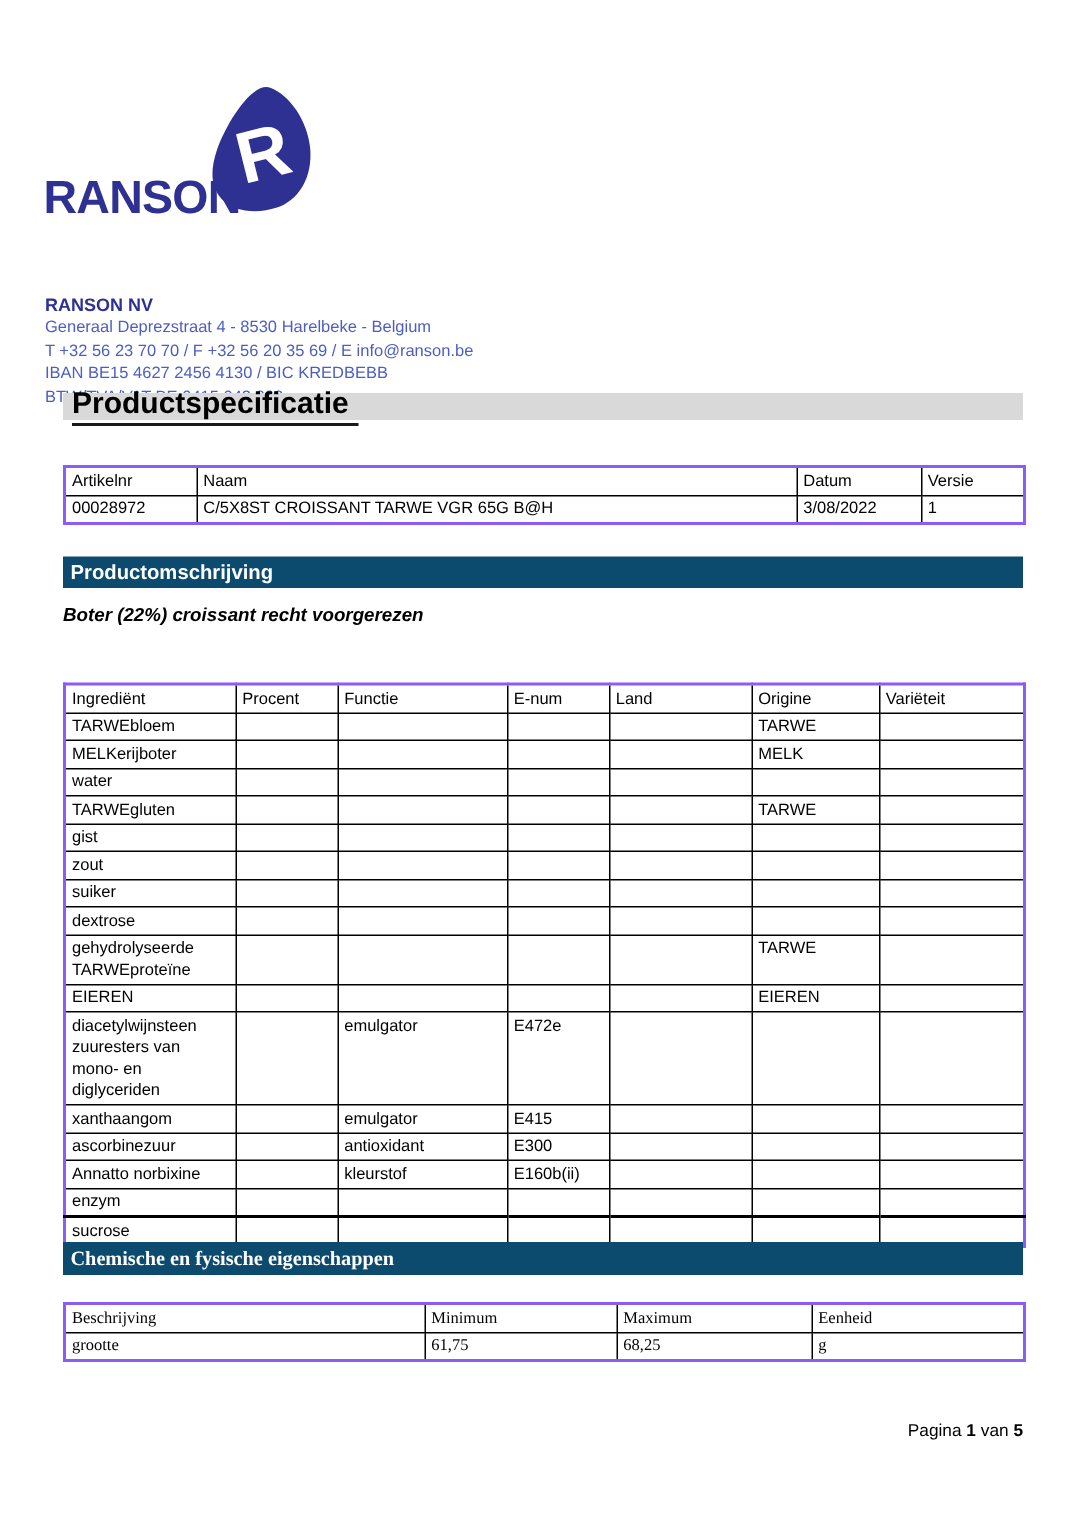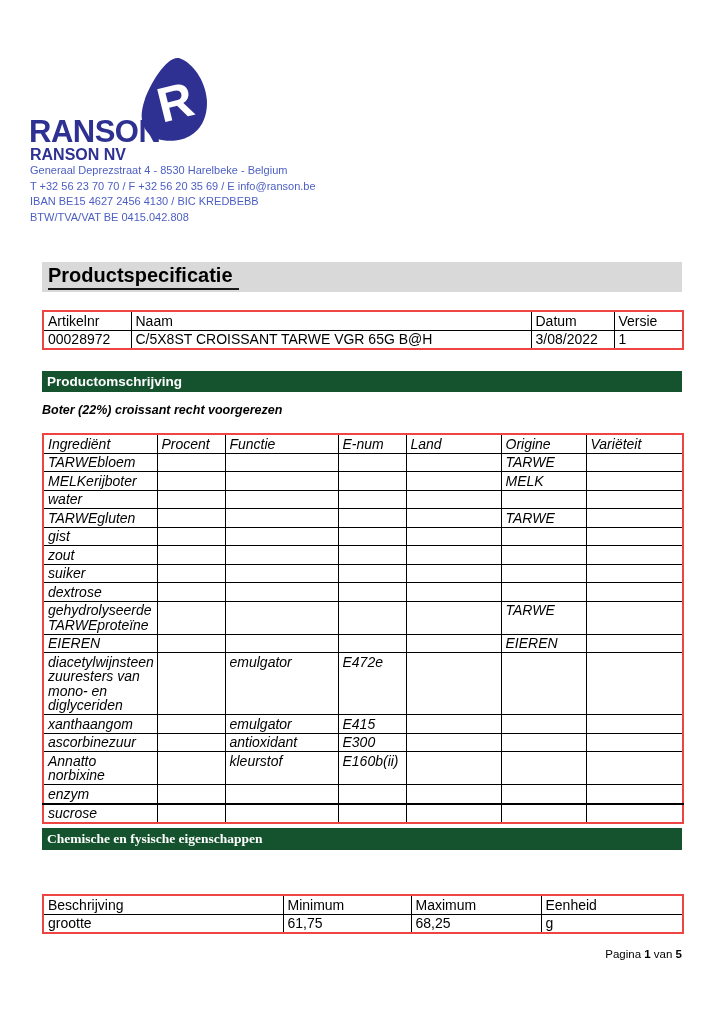--- a/index.html
+++ b/index.html
@@ -13,55 +13,55 @@
     overflow:hidden;
   }
   
   .logo-wordmark {
     position:absolute; left:29px; top:114px;
     font-size:31px; font-weight:bold; letter-spacing:-0.5px;
     color:#2e3192;
   }
   .logo-badge { position:absolute; left:138px; top:56px; }
   .company-block { position:absolute; left:30px; top:147px; }
-  .company-name { font-size:16px; font-weight:bold; color:#2e3192; line-height:16px; }
+  .company-name { font-size:12px; font-weight:bold; color:#2e3192; line-height:16px;margin-top:48px; }
   .company-line { font-size:11px; color:#4d5ec2; line-height:15.5px; }
   
   .title-bar {
-    position:absolute; left:42px; top:262px; width:640px; height:30px;
+    position:absolute; left:42px; top:262px; width:640px; height:18px;
     background:#d9d9d9; padding-left:6px;
     display:flex; align-items:center;
   }
   .title-bar span {
     font-size:20px; font-weight:bold; color:#000;
     border-bottom:2px solid #1a1a1a; padding:0 6px 1px 0;
   }
   
   table.doc-table {
     border-collapse:collapse; table-layout:fixed;
-    width:640px; border:2px solid #ef4444;
-    font-size:14px;
+    width:640px; border:2px solid #8b5cf6;
+    font-size:11px;
   }
   table.doc-table th, table.doc-table td {
     border:1px solid #000;
     padding:1.5px 4px;
     text-align:left; font-weight:normal;
     vertical-align:top; line-height:14.5px;
     overflow:hidden; white-space:normal;
   }
   .article-table-wrap { position:absolute; left:42px; top:310px; }
   .article-table-wrap td, .article-table-wrap th { line-height:15px; }
-  .ingredient-table-wrap { position:absolute; left:42px; top:433px;font-style:italic; }
-  .chem-table-wrap { position:absolute; left:42px; top:894px; }
+  .ingredient-table-wrap { position:absolute; left:42px; top:455px; }
+  .chem-table-wrap { position:absolute; left:42px; top:868px;font-family:Liberation Serif, serif; }
   th.num, td.num { text-align:right; }
   tr.split-top td { border-top:2px solid #000; }
   
   .section-bar {
     position:absolute; left:42px; width:640px; height:21px;
-    background:#14532d; color:#fff;
+    background:#0c4a6e; color:#fff;
     font-size:13.5px; font-weight:bold;
     padding-left:5px; display:flex; align-items:center;
   }
   .section-bar.s1 { top:371px; }
   .section-bar.s2 { top:828px; height:22px;font-family:Liberation Serif, serif; }
   .subtitle {
     position:absolute; left:42px; top:403px;
     font-size:12.5px; font-weight:bold; font-style:italic;text-align:center;
   }
   

